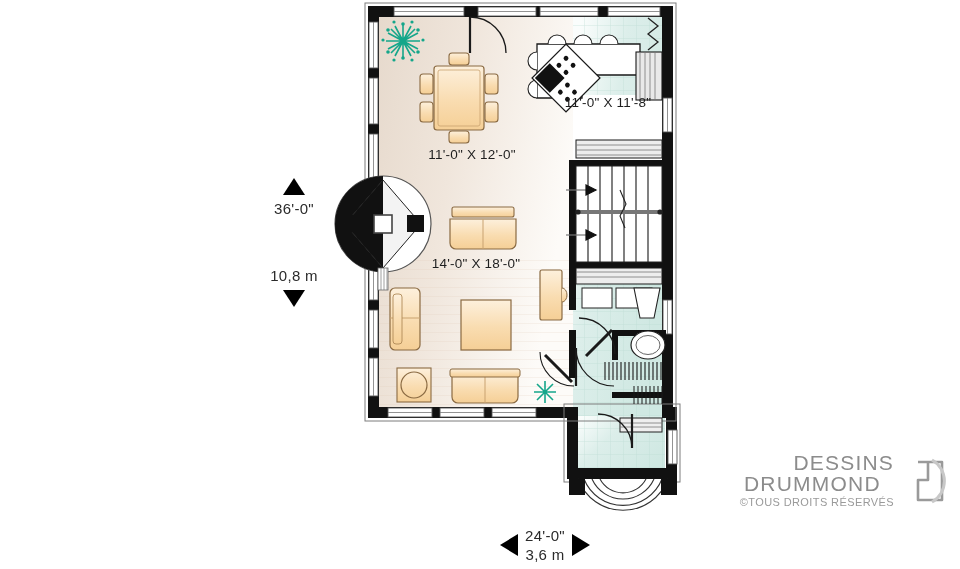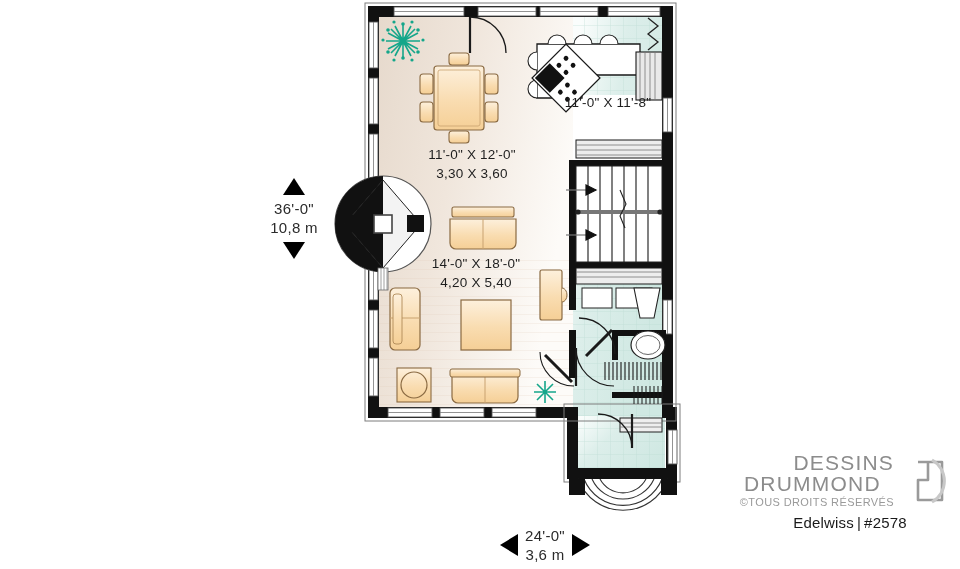--- a/index.html
+++ b/index.html
@@ -21,21 +21,21 @@
     width: 0; height: 0; margin: 0 auto 4px auto;
     border-left: 11px solid transparent; border-right: 11px solid transparent;
     border-bottom: 17px solid #000;
   }
   .dim-left .tri-dn {
     width: 0; height: 0; margin: 5px auto 0 auto;
     border-left: 11px solid transparent; border-right: 11px solid transparent;
     border-top: 17px solid #000;
   }
   .dim-left .l1 { font-size: 15px; letter-spacing: .3px; line-height: 19px; }
-  .dim-left .l2 { font-size: 15px; letter-spacing: .3px; line-height: 19px; }
+  .dim-left .l2 { font-size: 15px; letter-spacing: .3px; line-height: 19px; margin-top: 48px; }
 
   .dim-bottom {
     position: absolute; left: 470px; top: 524px; width: 150px; height: 42px;
     display: flex; align-items: center; justify-content: center;
   }
   .dim-bottom .tri-l {
     width: 0; height: 0; margin-right: 7px;
     border-top: 11px solid transparent; border-bottom: 11px solid transparent;
     border-right: 18px solid #000;
   }
@@ -417,40 +417,35 @@
       <rect x="378" y="268" width="10" height="22" fill="#ffffff" stroke="#666" stroke-width="0.8"></rect>
       <g stroke="#777" stroke-width="0.7">
           <path d="M381 268 V290 M384 268 V290 M387 268 V290"></path>
         </g>
     </g>
 
   </svg>
 
   <div class="room-label" style="left:396px; top:145px; width:152px;">
     <div>11'-0" X 12'-0"</div>
-    <div>3,30 X 3,60</div>
   </div>
 
   <div class="room-label" style="left:532px; top:93px; width:152px;">
     <div>11'-0" X 11'-8"</div>
   </div>
 
   <div class="room-label" style="left:400px; top:254px; width:152px;">
     <div>14'-0" X 18'-0"</div>
-    <div>4,20 X 5,40</div>
   </div>
 
   <div class="brand">
     <div class="logo-wrap">
       <div class="lname">DESSINS</div>
       <div class="lname2">DRUMMOND</div>
       <div class="lrights">©TOUS DROITS RÉSERVÉS</div>
       <svg class="mark" viewBox="0 0 58 50">
         <path d="M20 6 L44 6 L44 44 L20 44 L20 24 L30 24 L30 6" fill="none" stroke="#9a9a9a" stroke-width="2.6" stroke-linejoin="round"></path>
         <path d="M34 4 A24 24 0 0 1 34 46" fill="none" stroke="#c8c8c8" stroke-width="3"></path>
       </svg>
     </div>
-    <div class="planline">
-      <span>Edelwiss</span><span class="sep">|</span><span>#2578</span>
-    </div>
   </div>
 
 </div>
 
 </body></html>

